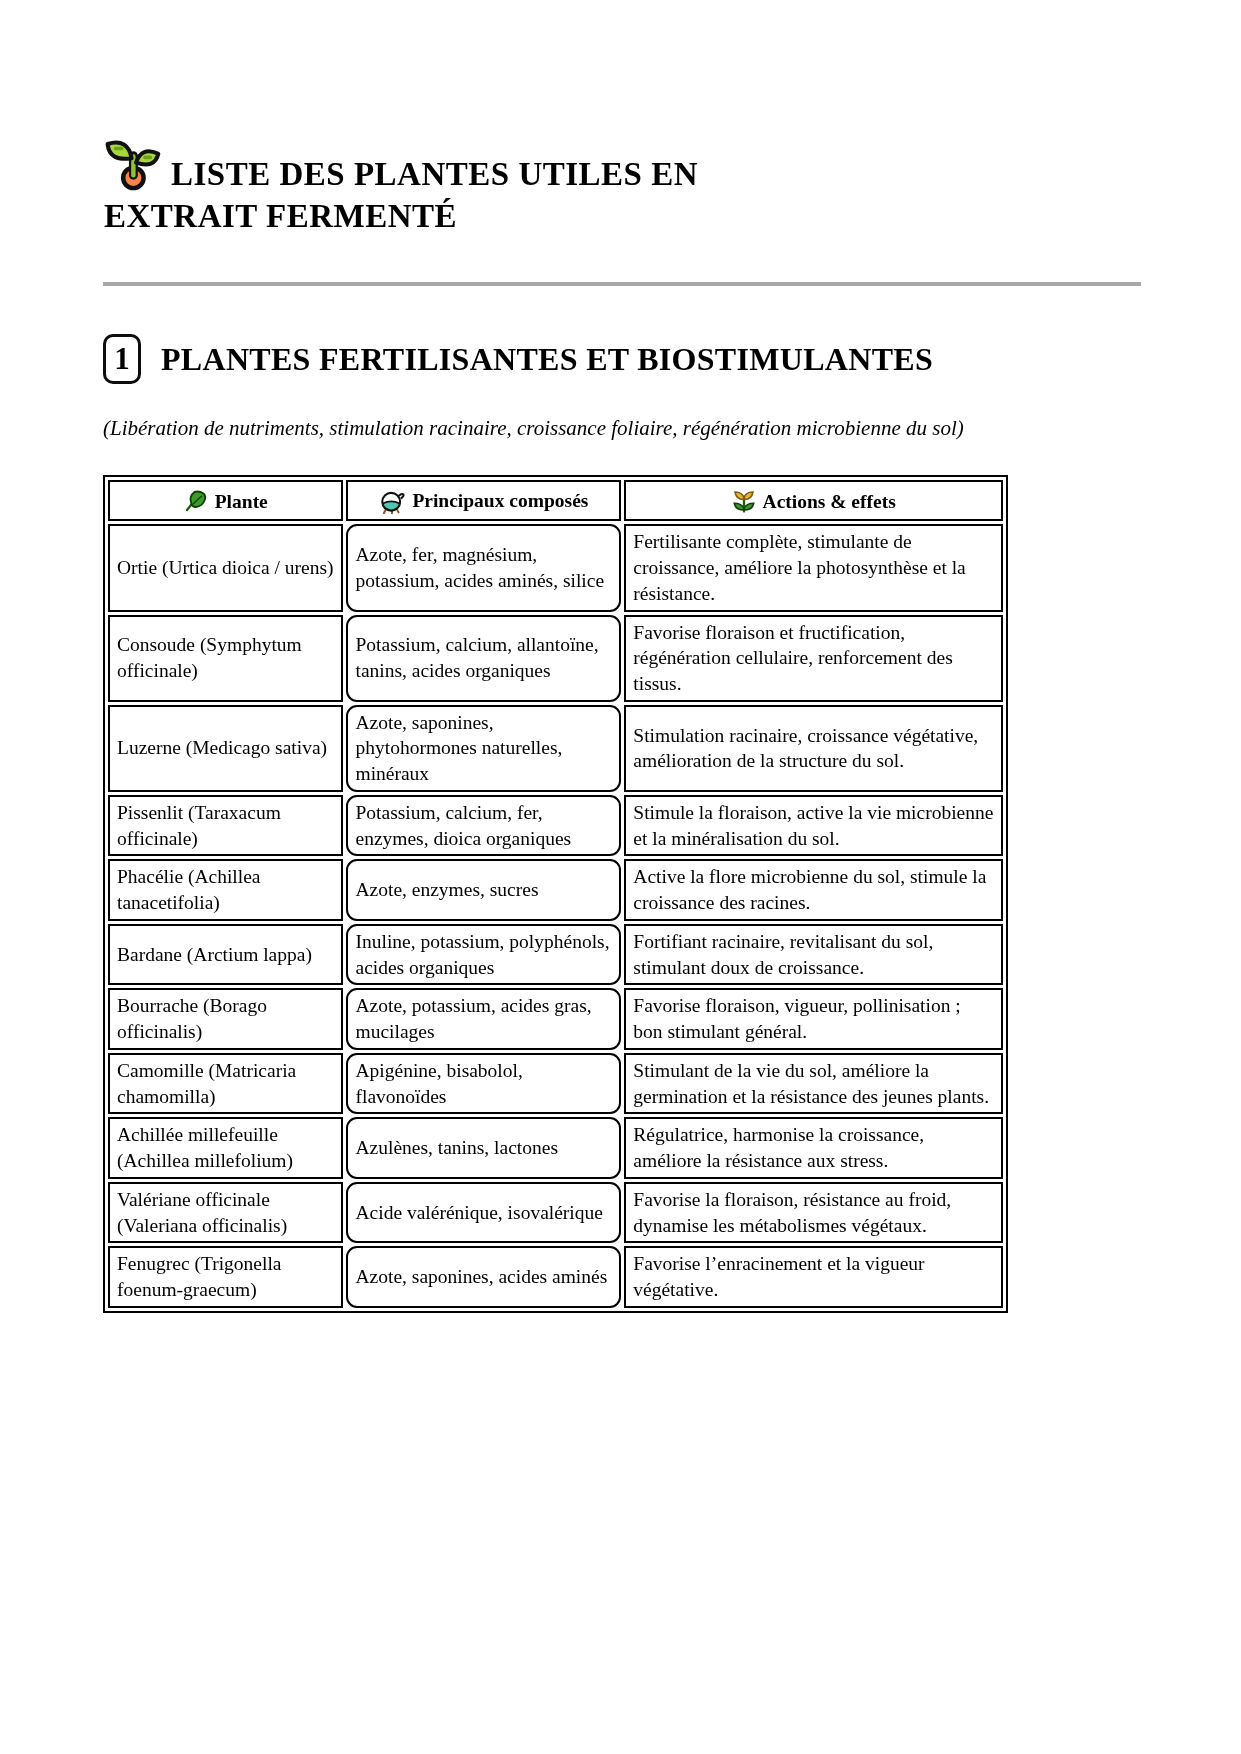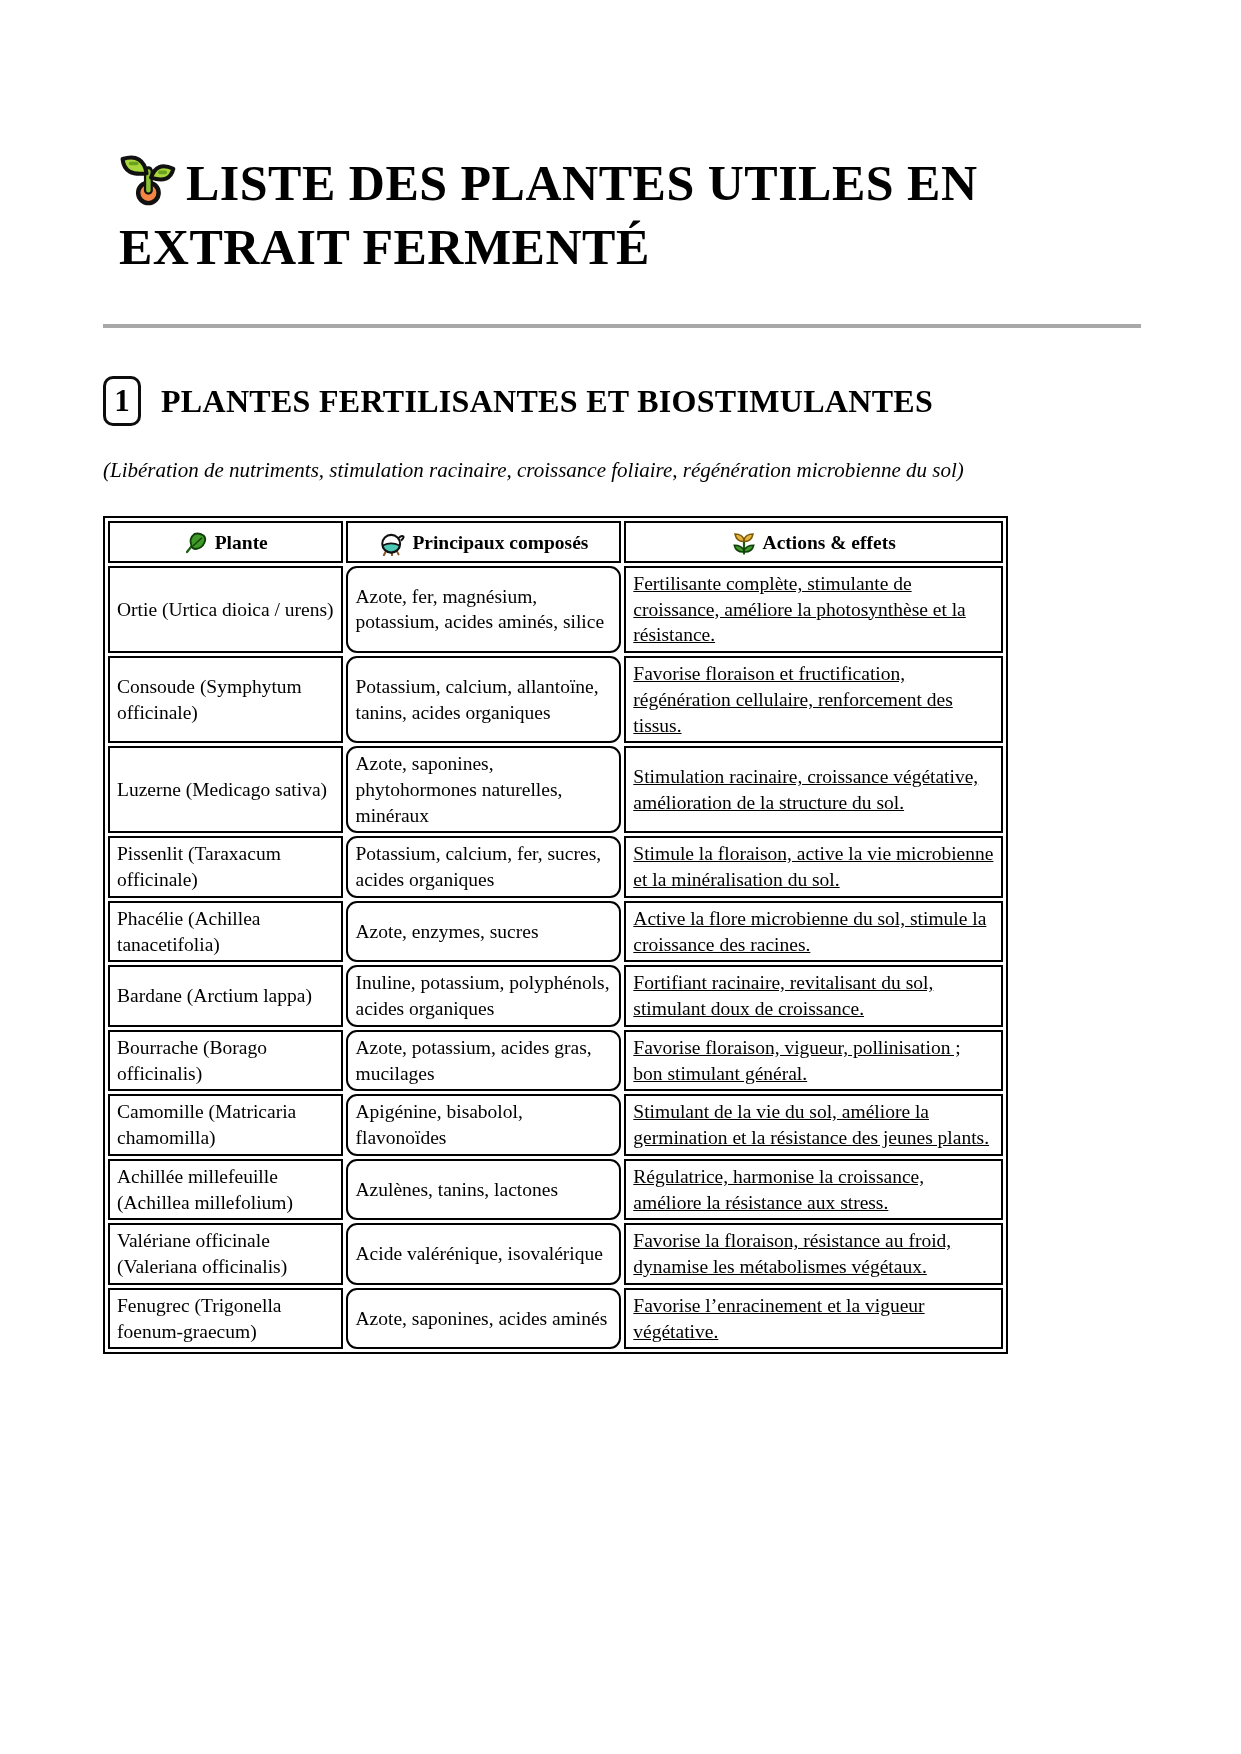--- a/index.html
+++ b/index.html
@@ -6,22 +6,22 @@
   body{
     width:1241px;height:1754px;
     font-family:"Liberation Serif","DejaVu Serif",serif;
     color:#000;
     position:relative;
   }
   .content{padding:135px 100px 0 103px;}
 
   
   h1.page-title{
-    margin:16px;
-    font-size:50px;
+    margin:1px;
+    font-size:33px;
     font-weight:bold;
     line-height:1.28;
     letter-spacing:0.5px;
   }
   .title-icon{vertical-align:-8px;margin-right:10px;}
 
   
   .rule{
     margin-top:45px;
     height:4px;
@@ -78,21 +78,21 @@
     background:#fff;
   }
   table.plants th{
     text-align:center;
     font-weight:bold;
     padding:5px 12px;
   }
   .th-inner{display:inline-flex;align-items:center;gap:7px;vertical-align:middle;}
   td.col-plant{font-weight:normal;width:228px;}
   td.col-comp{width:268px;border-radius:11px;}
-  td.col-act{width:383px;text-decoration:underline;}
+  td.col-act{width:383px;}
   .hicon{flex:0 0 auto;display:inline-block;}
 </style>
 </head>
 <body>
 
 <div class="content">
 
   <h1 class="page-title">
     <svg class="title-icon" width="57" height="57" viewBox="0 0 64 64" aria-hidden="true">
       <circle cx="33" cy="47" r="11.5" fill="#f58545" stroke="#111" stroke-width="5"></circle>
@@ -166,21 +166,21 @@
         <td class="col-comp">Potassium, calcium, allantoïne, tanins, acides organiques</td>
         <td class="col-act">Favorise floraison et fructification, régénération cellulaire, renforcement des tissus.</td>
       </tr>
       <tr>
         <td class="col-plant">Luzerne (Medicago sativa)</td>
         <td class="col-comp">Azote, saponines, phytohormones naturelles, minéraux</td>
         <td class="col-act">Stimulation racinaire, croissance végétative, amélioration de la structure du sol.</td>
       </tr>
       <tr>
         <td class="col-plant">Pissenlit (Taraxacum officinale)</td>
-        <td class="col-comp">Potassium, calcium, fer, sucres, acides organiques</td>
+        <td class="col-comp">Potassium, calcium, fer, enzymes, dioica organiques</td>
         <td class="col-act">Stimule la floraison, active la vie microbienne et la minéralisation du sol.</td>
       </tr>
       <tr>
         <td class="col-plant">Phacélie (Achillea tanacetifolia)</td>
         <td class="col-comp">Azote, enzymes, sucres</td>
         <td class="col-act">Active la flore microbienne du sol, stimule la croissance des racines.</td>
       </tr>
       <tr>
         <td class="col-plant">Bardane (Arctium lappa)</td>
         <td class="col-comp">Inuline, potassium, polyphénols, acides organiques</td>

